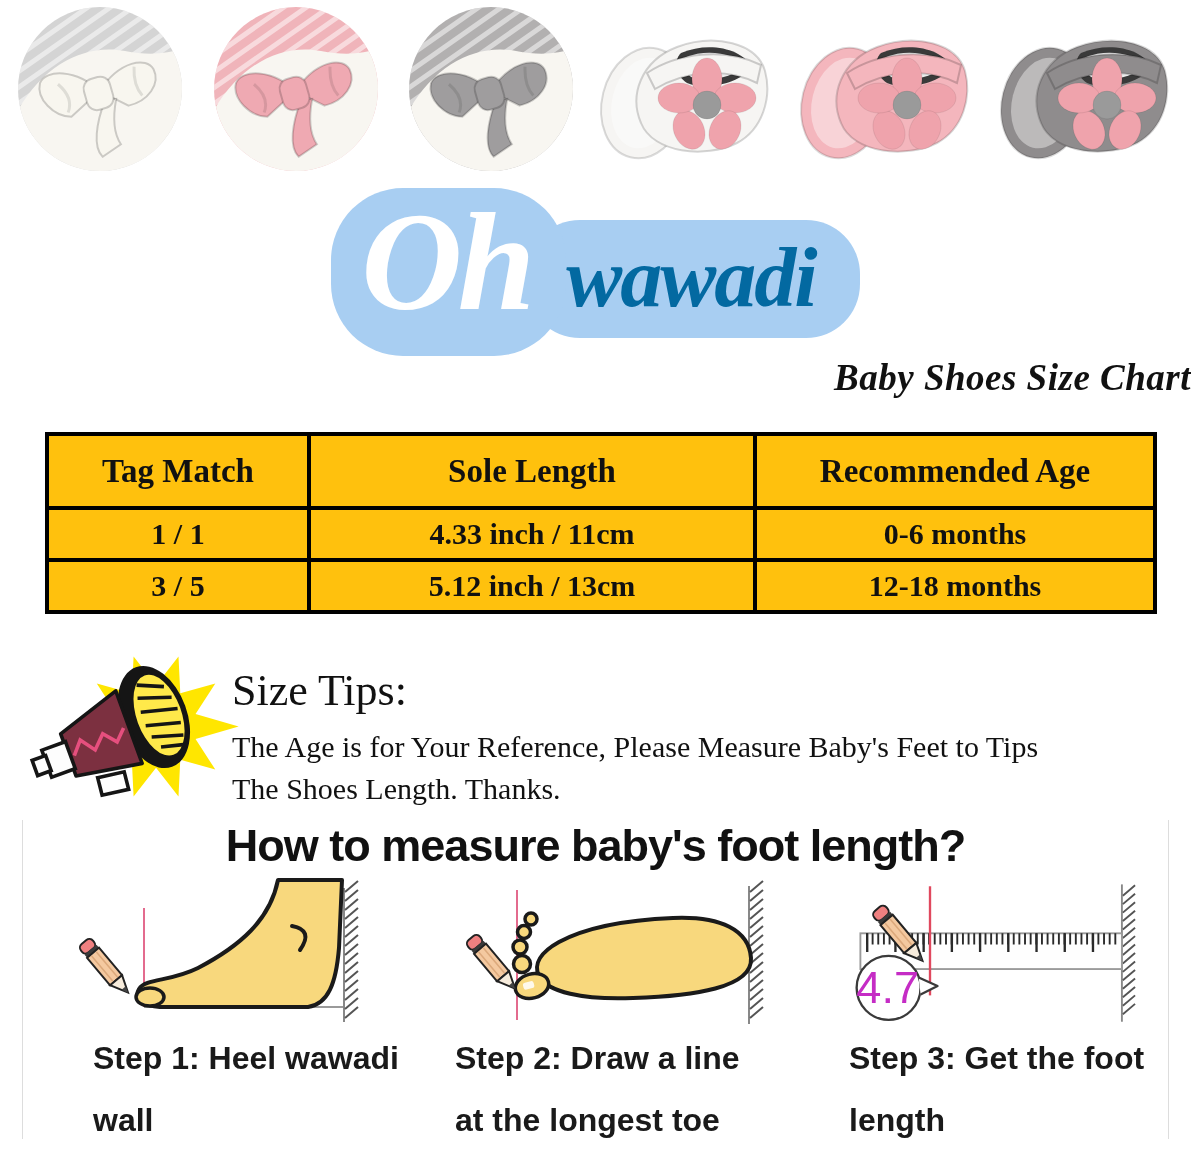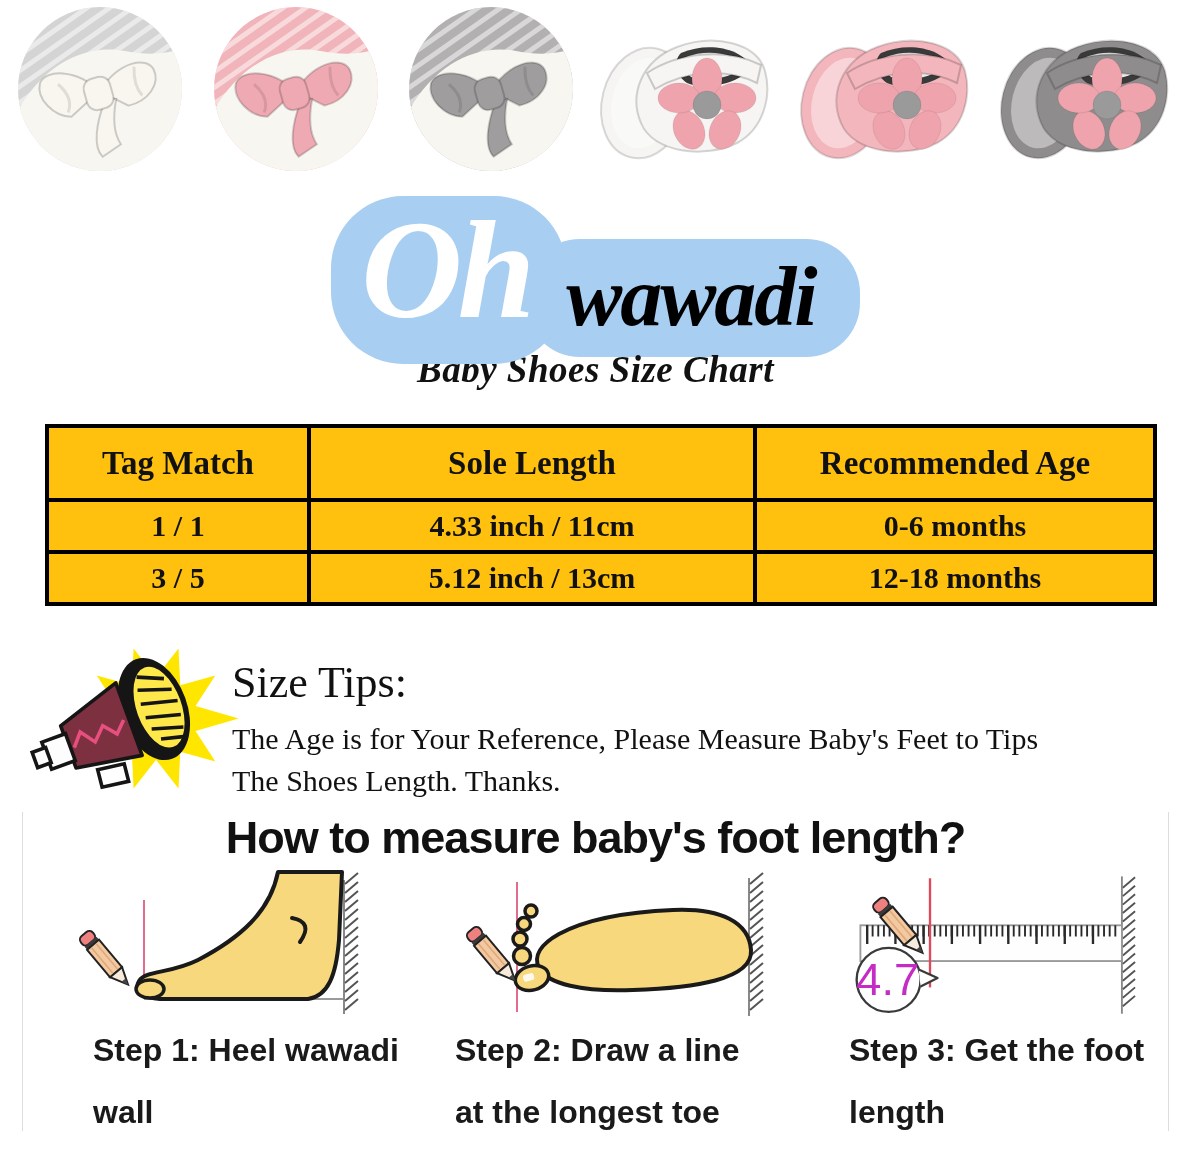--- a/index.html
+++ b/index.html
@@ -9,28 +9,28 @@
   }
   
   .products{display:flex;align-items:center;height:178px;padding:0 2px;}
   .product{flex:1;display:flex;justify-content:center;align-items:center;}
   .product svg{display:block;}
   
   .logo-row{display:flex;justify-content:center;align-items:flex-start;margin-top:10px;height:156px;}
   .logo-oh{
     font:italic 700 140px/0.94 "Liberation Serif", serif;color:#fff;
     background:#a8cef2;padding:8px 36px 28px 30px;border-radius:72px;
-    letter-spacing:-5px;position:relative;z-index:2;margin-top:8px;
+    letter-spacing:-5px;position:relative;z-index:2;
   }
   .logo-wawadi{
-    font:italic 700 84px/0.9 "Liberation Serif", serif;color:#000000;
+    font:italic 700 84px/0.9 "Liberation Serif", serif;color:#0369a1;
     background:#a8cef2;padding:20px 44px 22px 40px;border-radius:54px;
-    margin-left:-40px;margin-top:51px;letter-spacing:-2px;
+    margin-left:-40px;margin-top:32px;letter-spacing:-2px;
   }
-  .subtitle{text-align:center;font:italic 700 37px "Liberation Serif", serif;margin-top:4px;letter-spacing:0.5px;}
+  .subtitle{text-align:right;font:italic 700 37px "Liberation Serif", serif;margin-top:12px;letter-spacing:0.5px;}
   
   table.size-table{border-collapse:collapse;margin:33px 0 0 45px;background:#ffc10d;table-layout:fixed;}
   .size-table th,.size-table td{border:4px solid #000;text-align:center;font-weight:700;padding:0;}
   .size-table th{height:70px;font-size:33px;}
   .size-table td{height:48px;font-size:30px;}
   
   .tips{display:flex;align-items:flex-end;margin-top:18px;height:178px;}
   .tips .megaphone{width:252px;height:176px;flex:none;margin-left:4px;}
   .tips-text{margin-left:-24px;padding-top:8px;}
   .tips-heading{font:400 44px "Liberation Serif", serif;margin:0 0 10px;}

